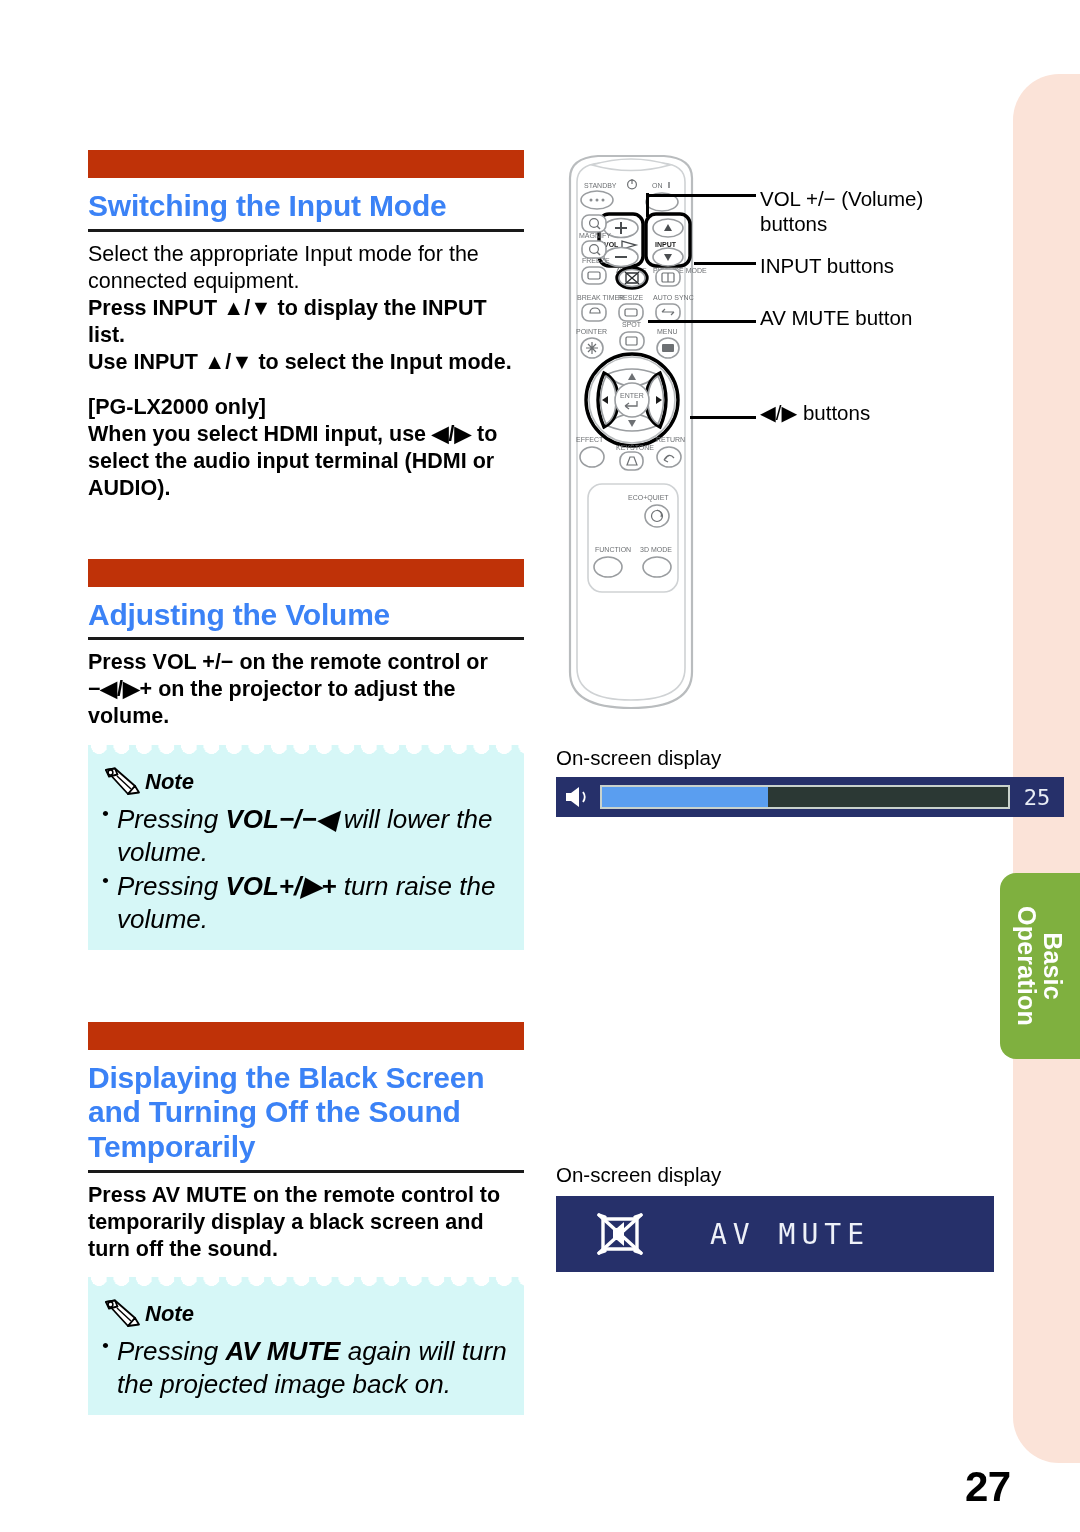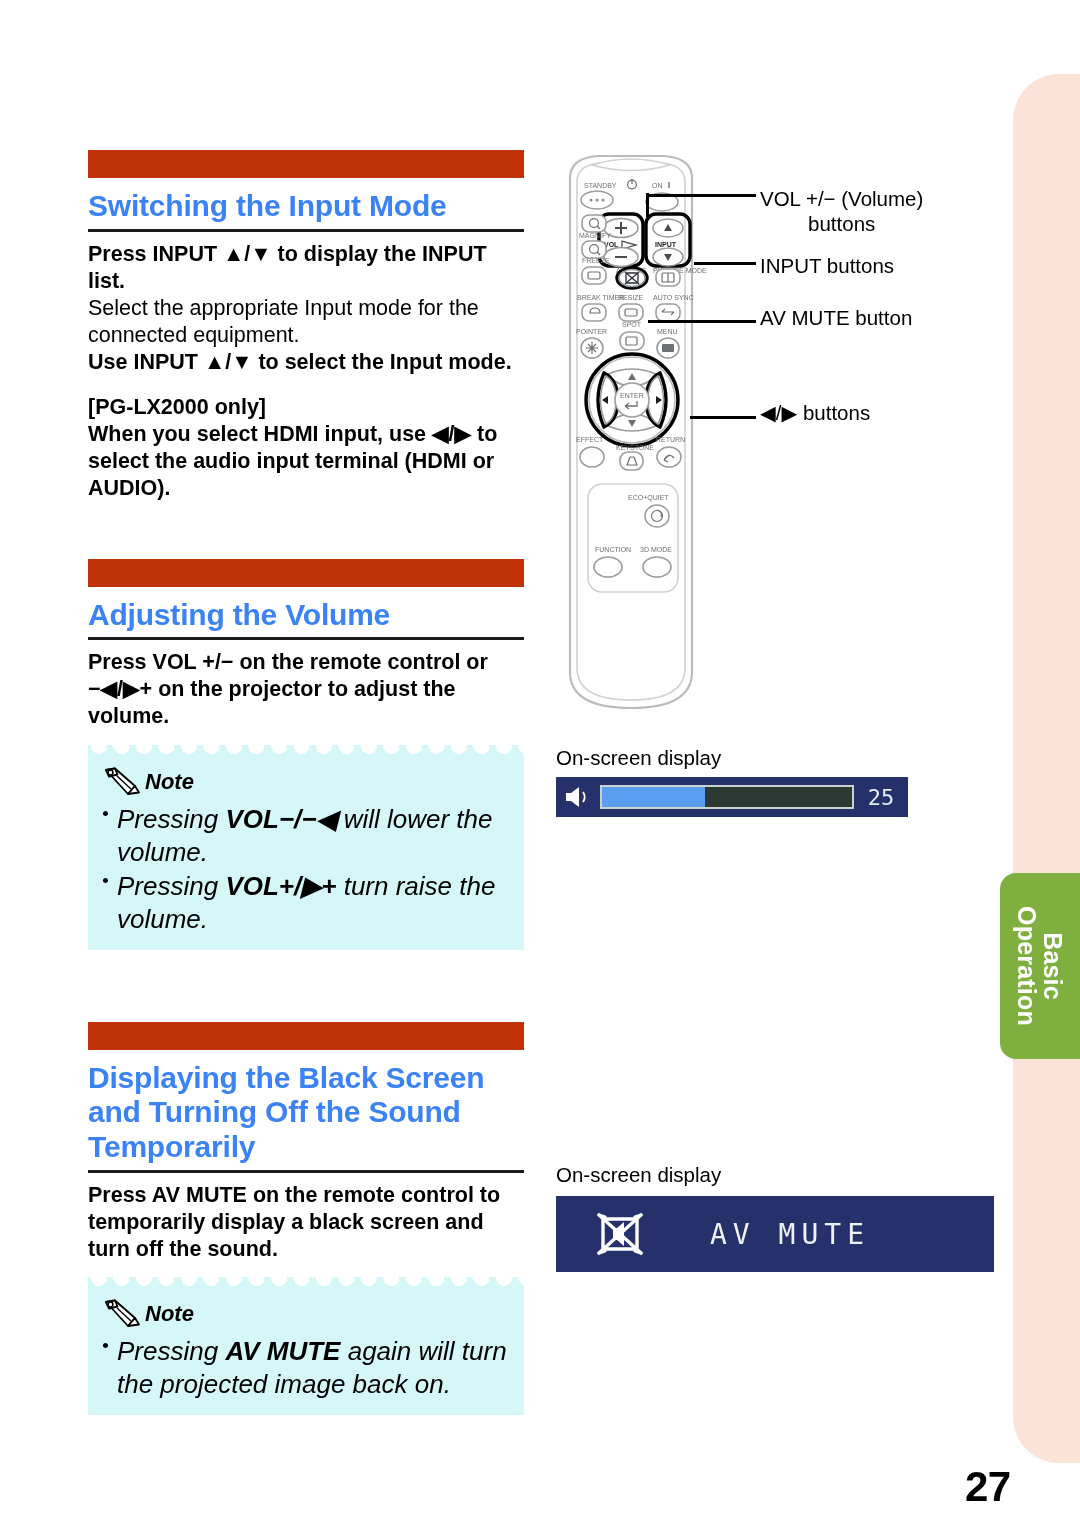--- a/index.html
+++ b/index.html
@@ -152,21 +152,20 @@
     width: 200px; height: 580px;
   }
 
   
   .callout {
     position: absolute;
     font-size: 20.5px;
     color: #000;
     line-height: 1.22;
     white-space: pre-line;
-    text-align: center;
   }
   .callout-vol   { left: 760px; top: 186px; }
   .callout-input { left: 760px; top: 253px; }
   .callout-avm   { left: 760px; top: 305px; }
   .callout-lr    { left: 760px; top: 400px; }
 
   
   .leader {
     position: absolute;
     background: #000;
@@ -178,21 +177,21 @@
     position: absolute;
     font-size: 20.5px;
     color: #000;
   }
   .osd-vol-caption { left: 556px; top: 746px; }
   .osd-avm-caption { left: 556px; top: 1163px; }
 
   .osd-volume {
     position: absolute;
     left: 556px; top: 777px;
-    width: 352px; height: 40px;
+    width: 508px; height: 40px;
     background: #26306a;
     display: flex;
     align-items: center;
     padding: 0 7px;
     gap: 7px;
   }
   .spk-icon { width: 30px; height: 26px; flex: 0 0 auto; }
   .vol-track {
     flex: 1 1 auto;
     height: 24px;
@@ -247,22 +246,22 @@
   </div>
 
   <div class="page-number">27</div>
 
   <div class="left-col">
 
     <div class="section">
       <div class="orange-bar"></div>
       <div class="section-title">Switching the Input Mode</div>
       <div class="title-rule"></div>
+      <div class="body-text">Select the appropriate Input mode for the connected equipment.</div>
       <div class="body-text bold">Press INPUT ▲/▼ to display the INPUT list.</div>
-      <div class="body-text">Select the appropriate Input mode for the connected equipment.</div>
       <div class="body-text bold">Use INPUT ▲/▼ to select the Input mode.</div>
       <div class="para-gap"></div>
       <div class="body-text bold">[PG-LX2000 only]</div>
       <div class="body-text bold">When you select HDMI input, use ◀/▶ to select the audio input terminal (HDMI or AUDIO).</div>
     </div>
 
     <div style="height:56px"></div>
 
     <div class="section">
       <div class="orange-bar"></div>

